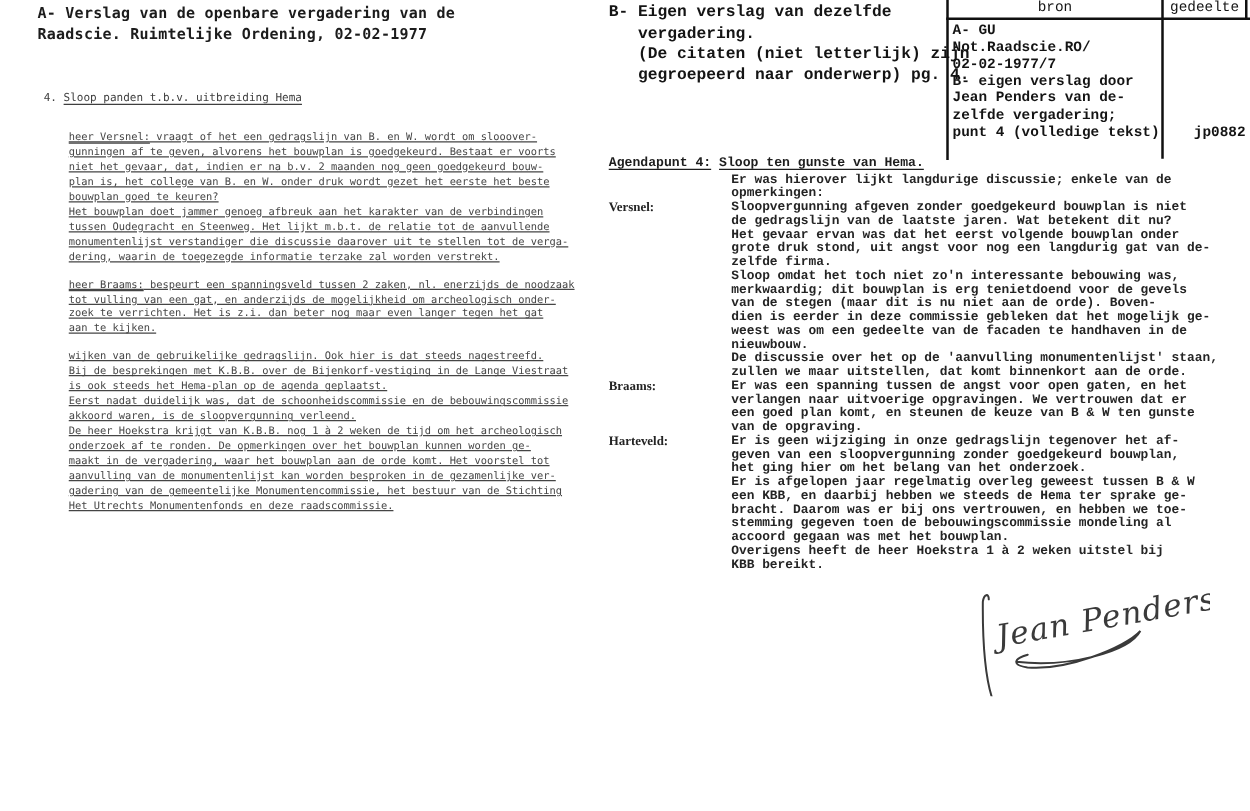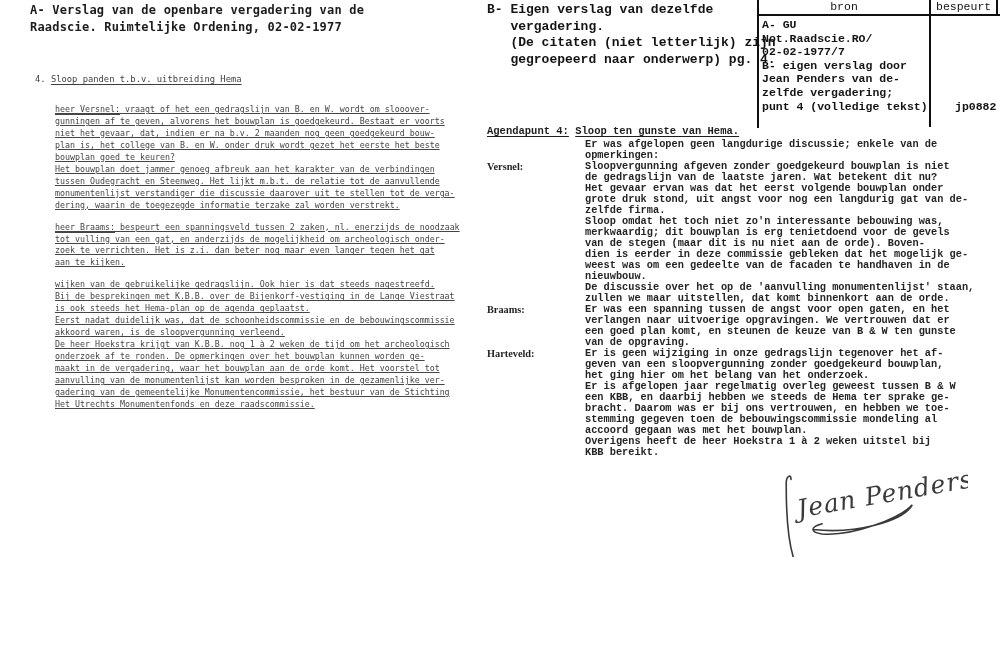--- a/index.html
+++ b/index.html
@@ -113,36 +113,36 @@
 <div class="pageB-title">B- Eigen verslag van dezelfde
    vergadering.
    (De citaten (niet letterlijk) zijn
    gegroepeerd naar onderwerp) pg. 4.</div>
 
 <div class="tbl-line tbl-v-left"></div>
 <div class="tbl-line tbl-v-mid"></div>
 <div class="tbl-line tbl-v-right"></div>
 <div class="tbl-line tbl-h-header"></div>
 <div class="tbl-header-bron">bron</div>
-<div class="tbl-header-verwerkt">bespeurt</div>
+<div class="tbl-header-verwerkt">gedeelte</div>
 <div class="tbl-bron-content">A- GU
 Not.Raadscie.RO/
 02-02-1977/7
 B- eigen verslag door
 Jean Penders van de-
 zelfde vergadering;
 punt 4 (volledige tekst)</div>
 <div class="tbl-verwerkt-value">jp0882</div>
 
 <div class="agendaB"><span class="u">Agendapunt 4:</span><span> </span><span class="u">Sloop ten gunste van Hema.</span></div>
 
 <div class="bodyB">
   <div class="entry">
     <div class="lbl"></div>
-    <div class="txt">Er was afgelopen geen langdurige discussie; enkele van de
+    <div class="txt">Er was hierover lijkt langdurige discussie; enkele van de
 opmerkingen:</div>
   </div>
   <div class="entry">
     <div class="lbl">Versnel:</div>
     <div class="txt">Sloopvergunning afgeven zonder goedgekeurd bouwplan is niet
 de gedragslijn van de laatste jaren. Wat betekent dit nu?
 Het gevaar ervan was dat het eerst volgende bouwplan onder
 grote druk stond, uit angst voor nog een langdurig gat van de-
 zelfde firma.
 Sloop omdat het toch niet zo'n interessante bebouwing was,

